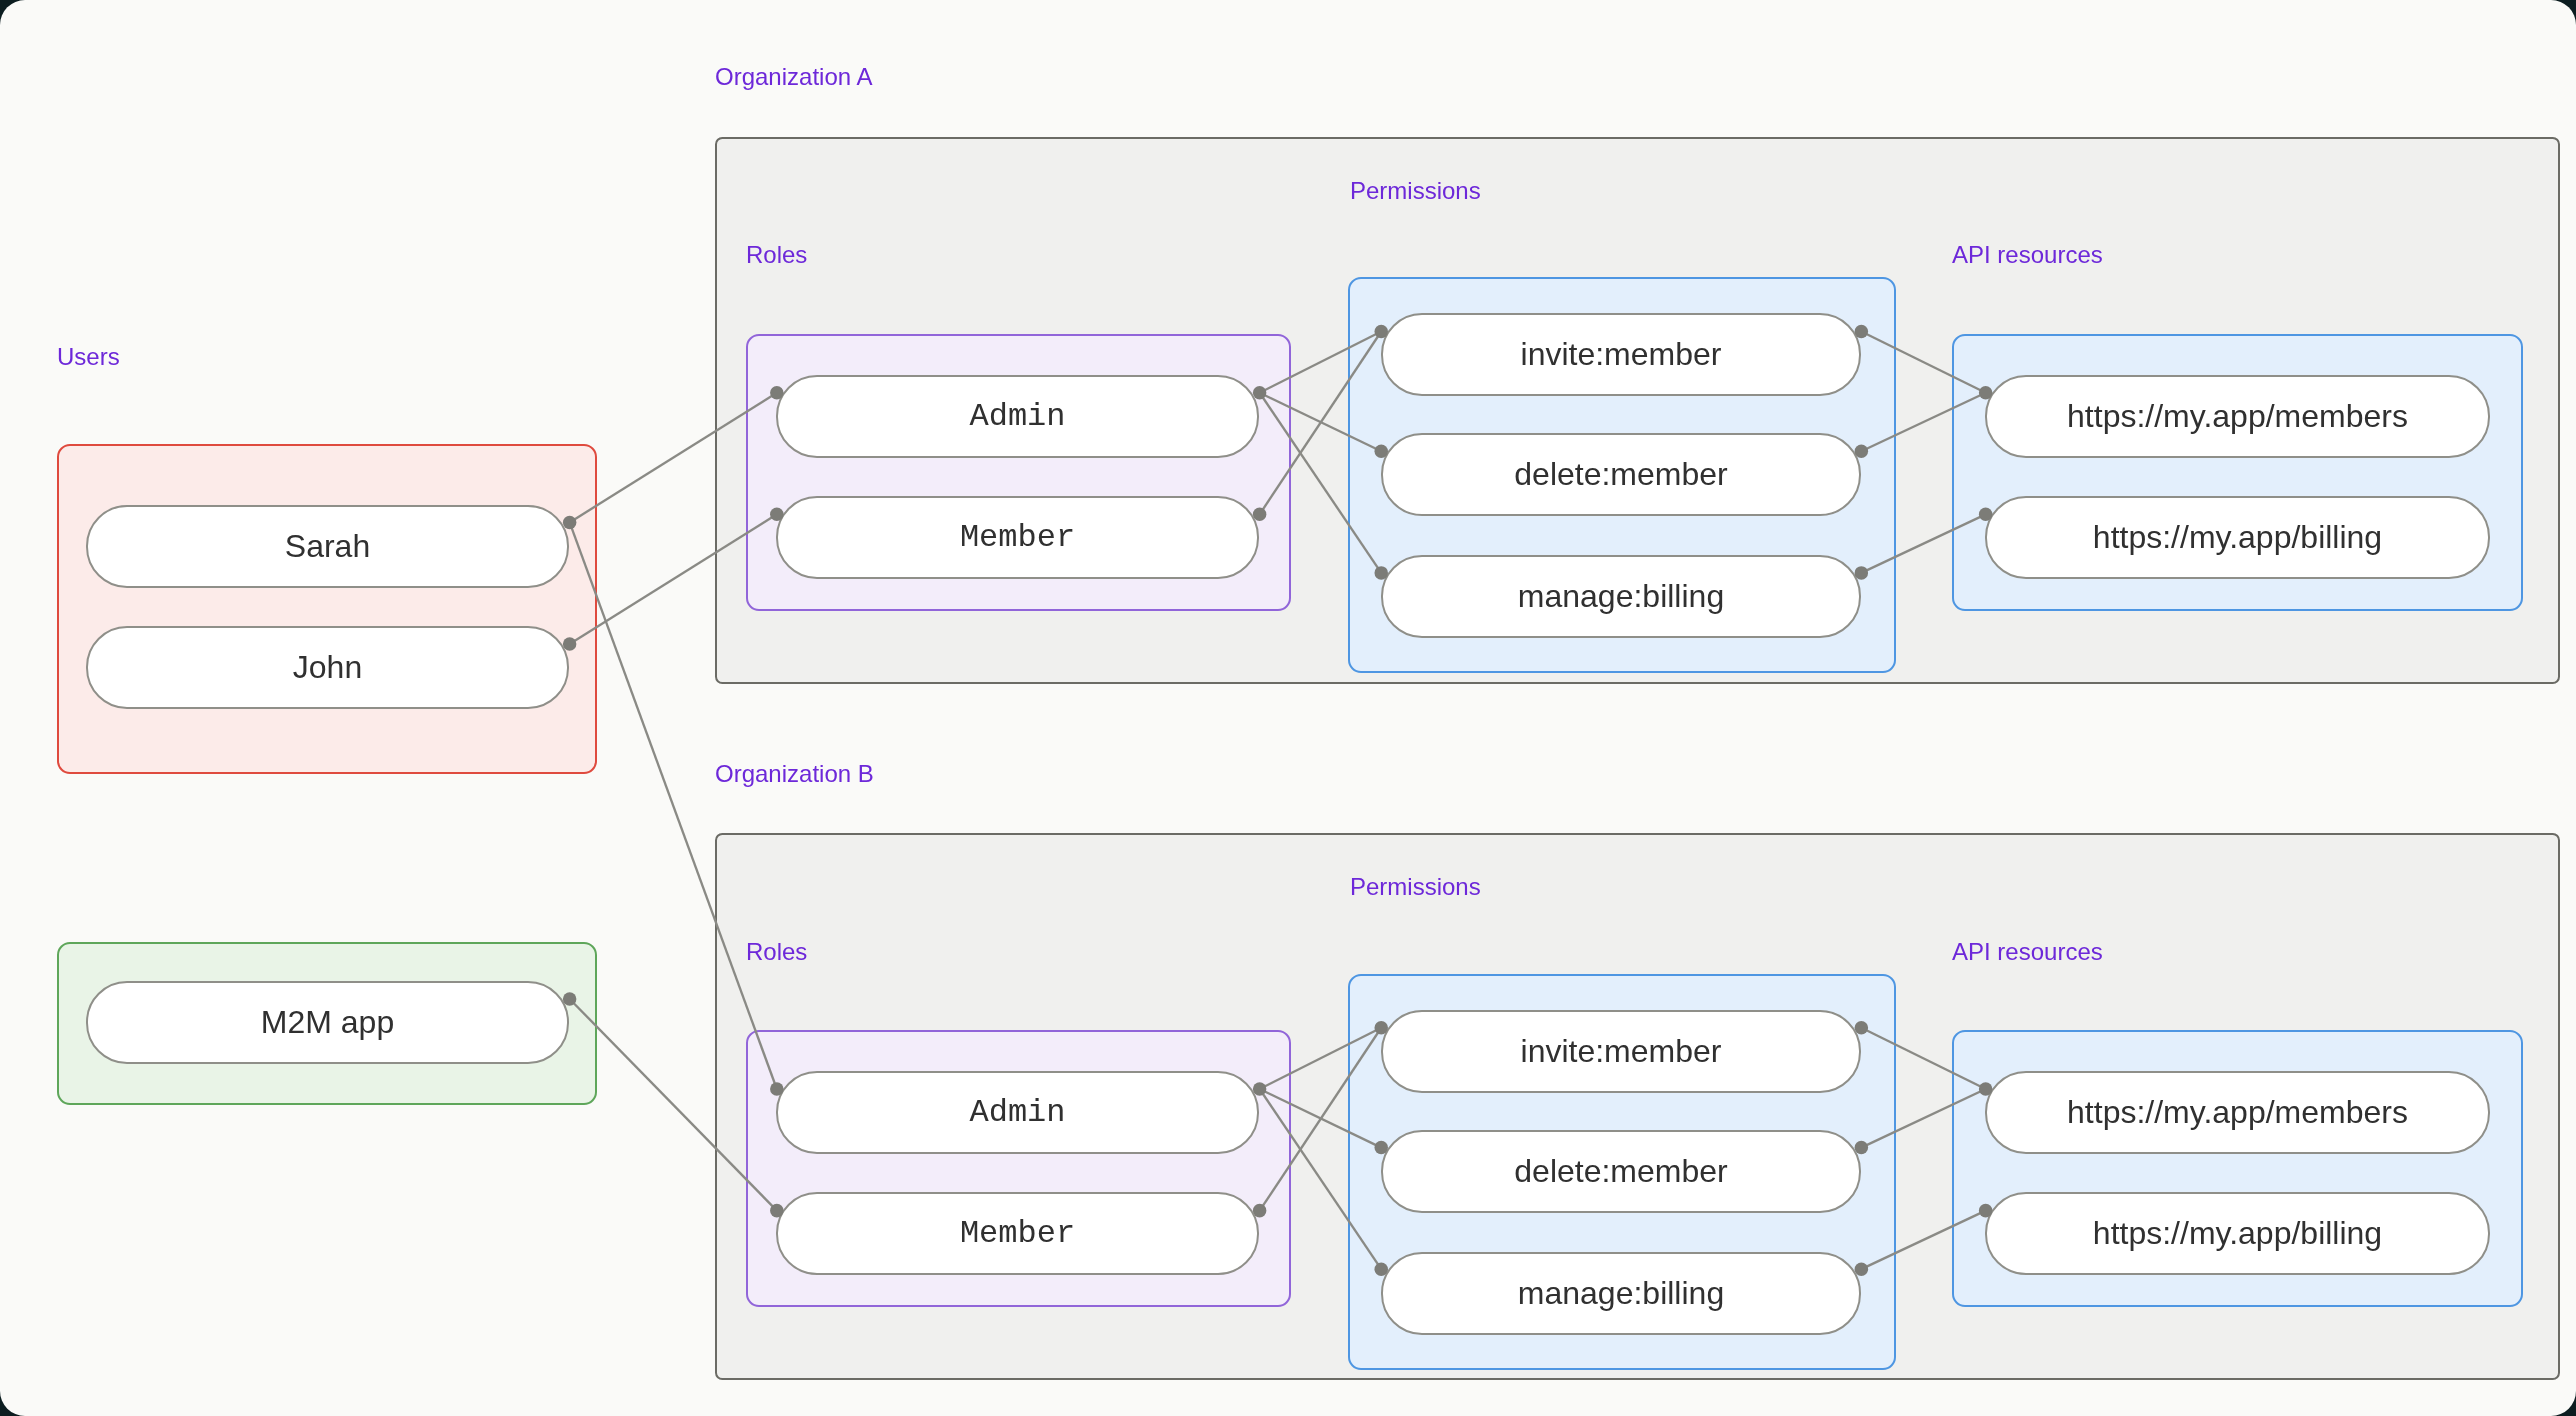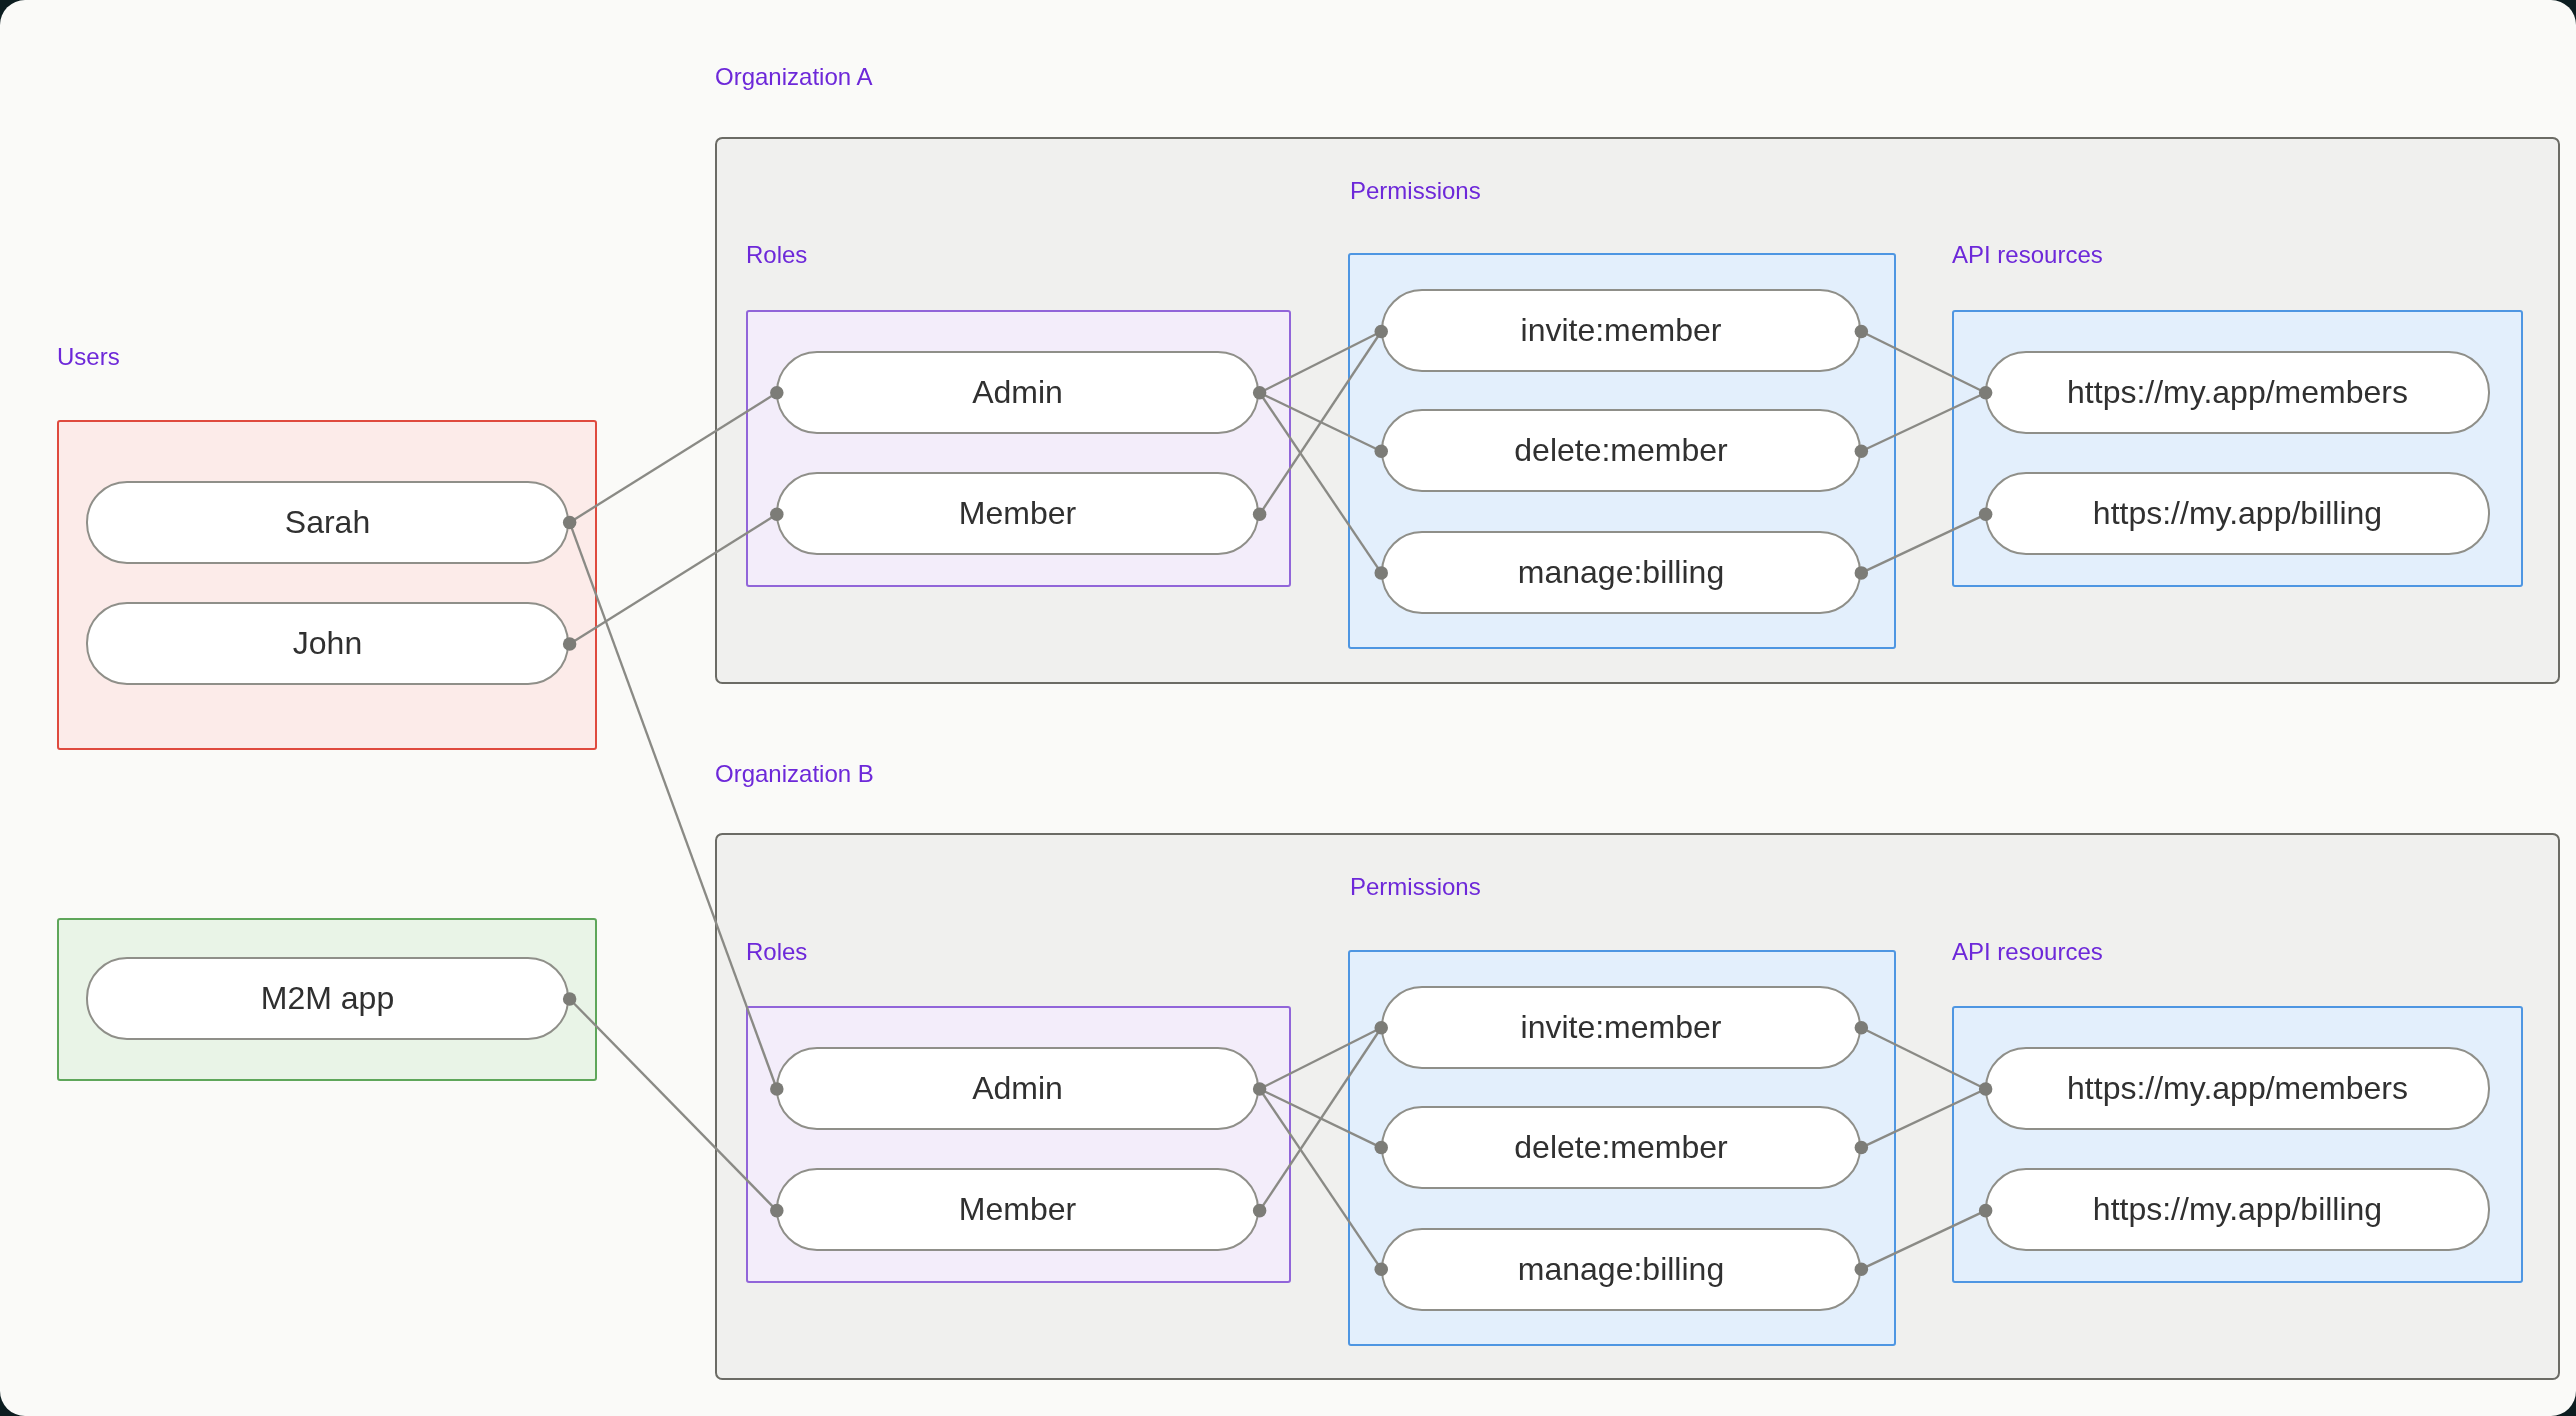--- a/index.html
+++ b/index.html
@@ -21,27 +21,28 @@
   }
   .org-box{
     position:absolute;
     background:#f0f0ee;
     border:2.3px solid #6b6b65;
     border-radius:7.2px;
     z-index:1;
   }
   .group-box{
     position:absolute;
-    border-radius:3px;
+    border-radius:13px;
     box-sizing:border-box;
     z-index:2;
+    margin-top:24px;
   }
   .users-box{background:#fcebe9;border:2.7px solid #df4a3e;}
   .m2m-box{background:#e9f4e7;border:2.7px solid #5ea65a;padding-left:36px;}
-  .roles-box{background:#f3edfa;border:2.7px solid #9165d9;}
+  .roles-box{background:#f3edfa;border:2.7px solid #9165d9;font-family:Liberation Mono, monospace;}
   .blue-box{background:#e3effc;border:2.7px solid #4e96e2;}
   .pill{
     position:absolute;
     background:#ffffff;
     border:2.3px solid #8f8f89;
     border-radius:41px;
     box-sizing:border-box;
     display:flex;align-items:center;justify-content:center;
     font-size:32px;color:#303030;
     white-space:nowrap;

